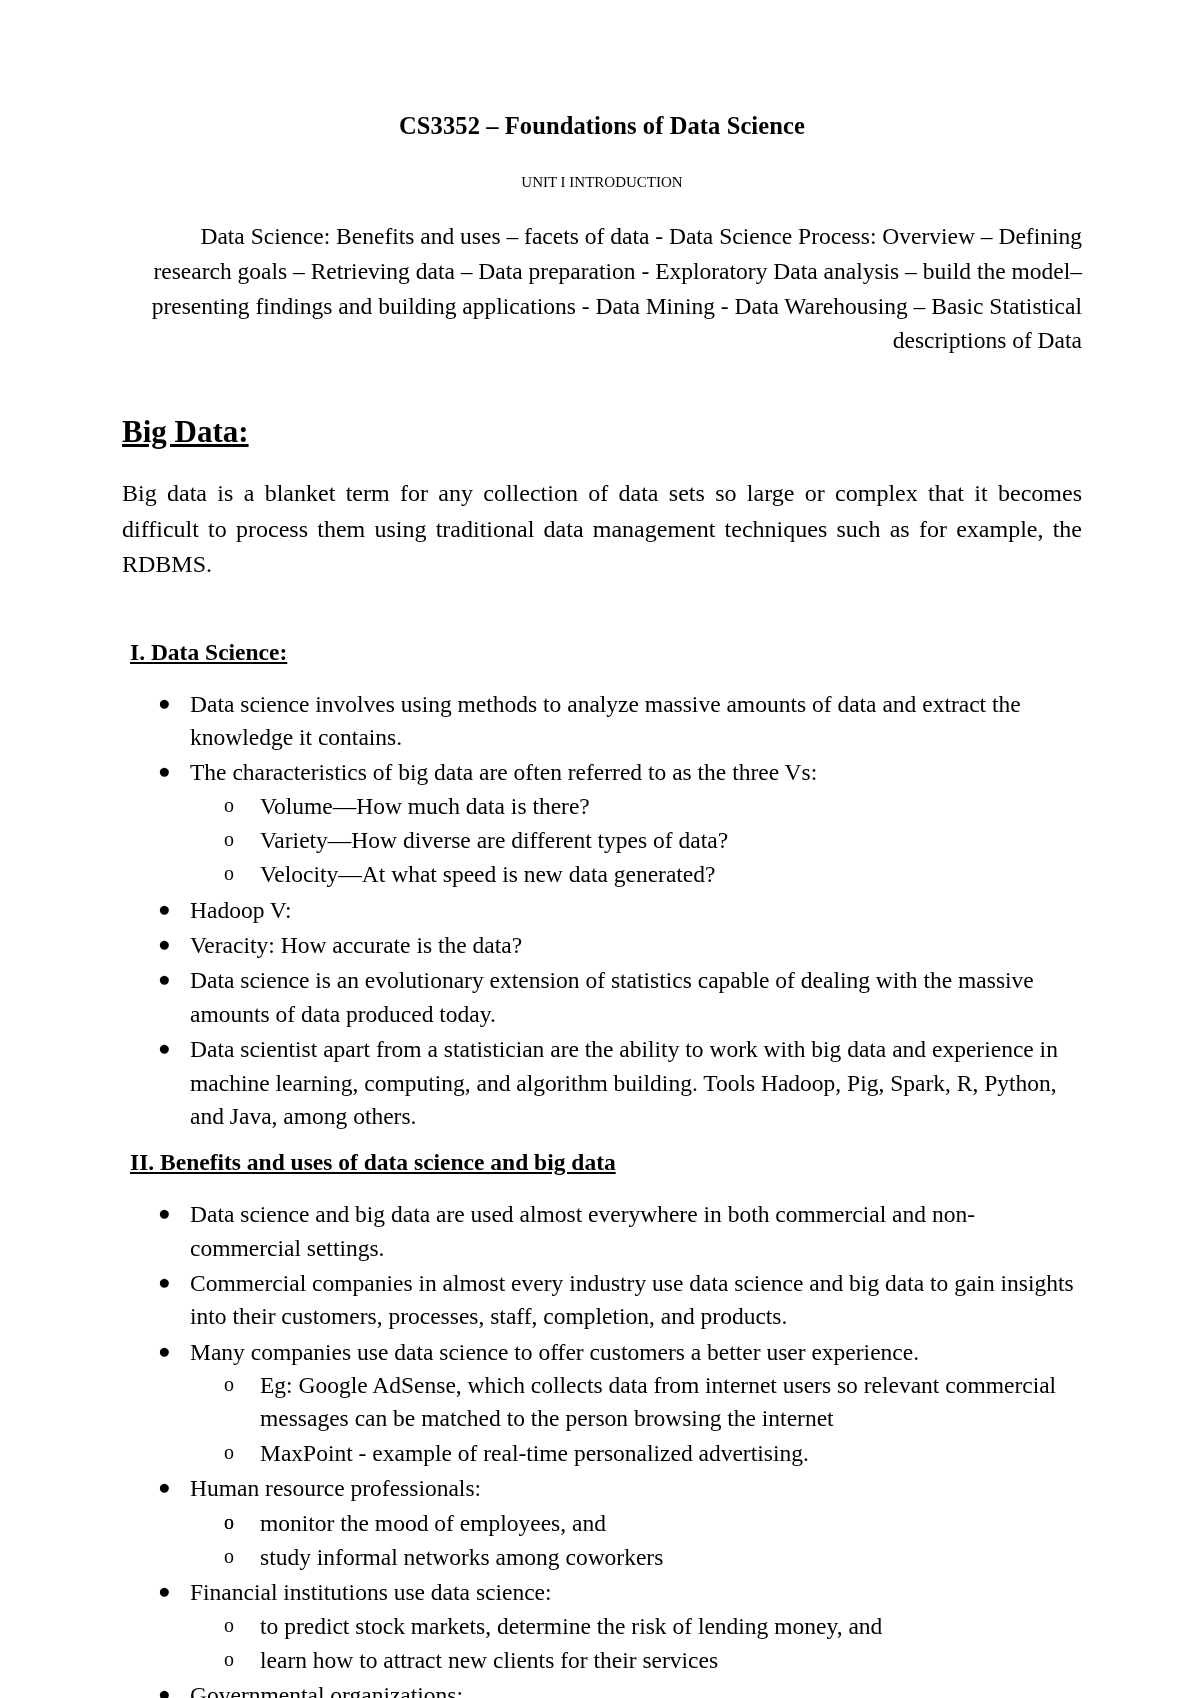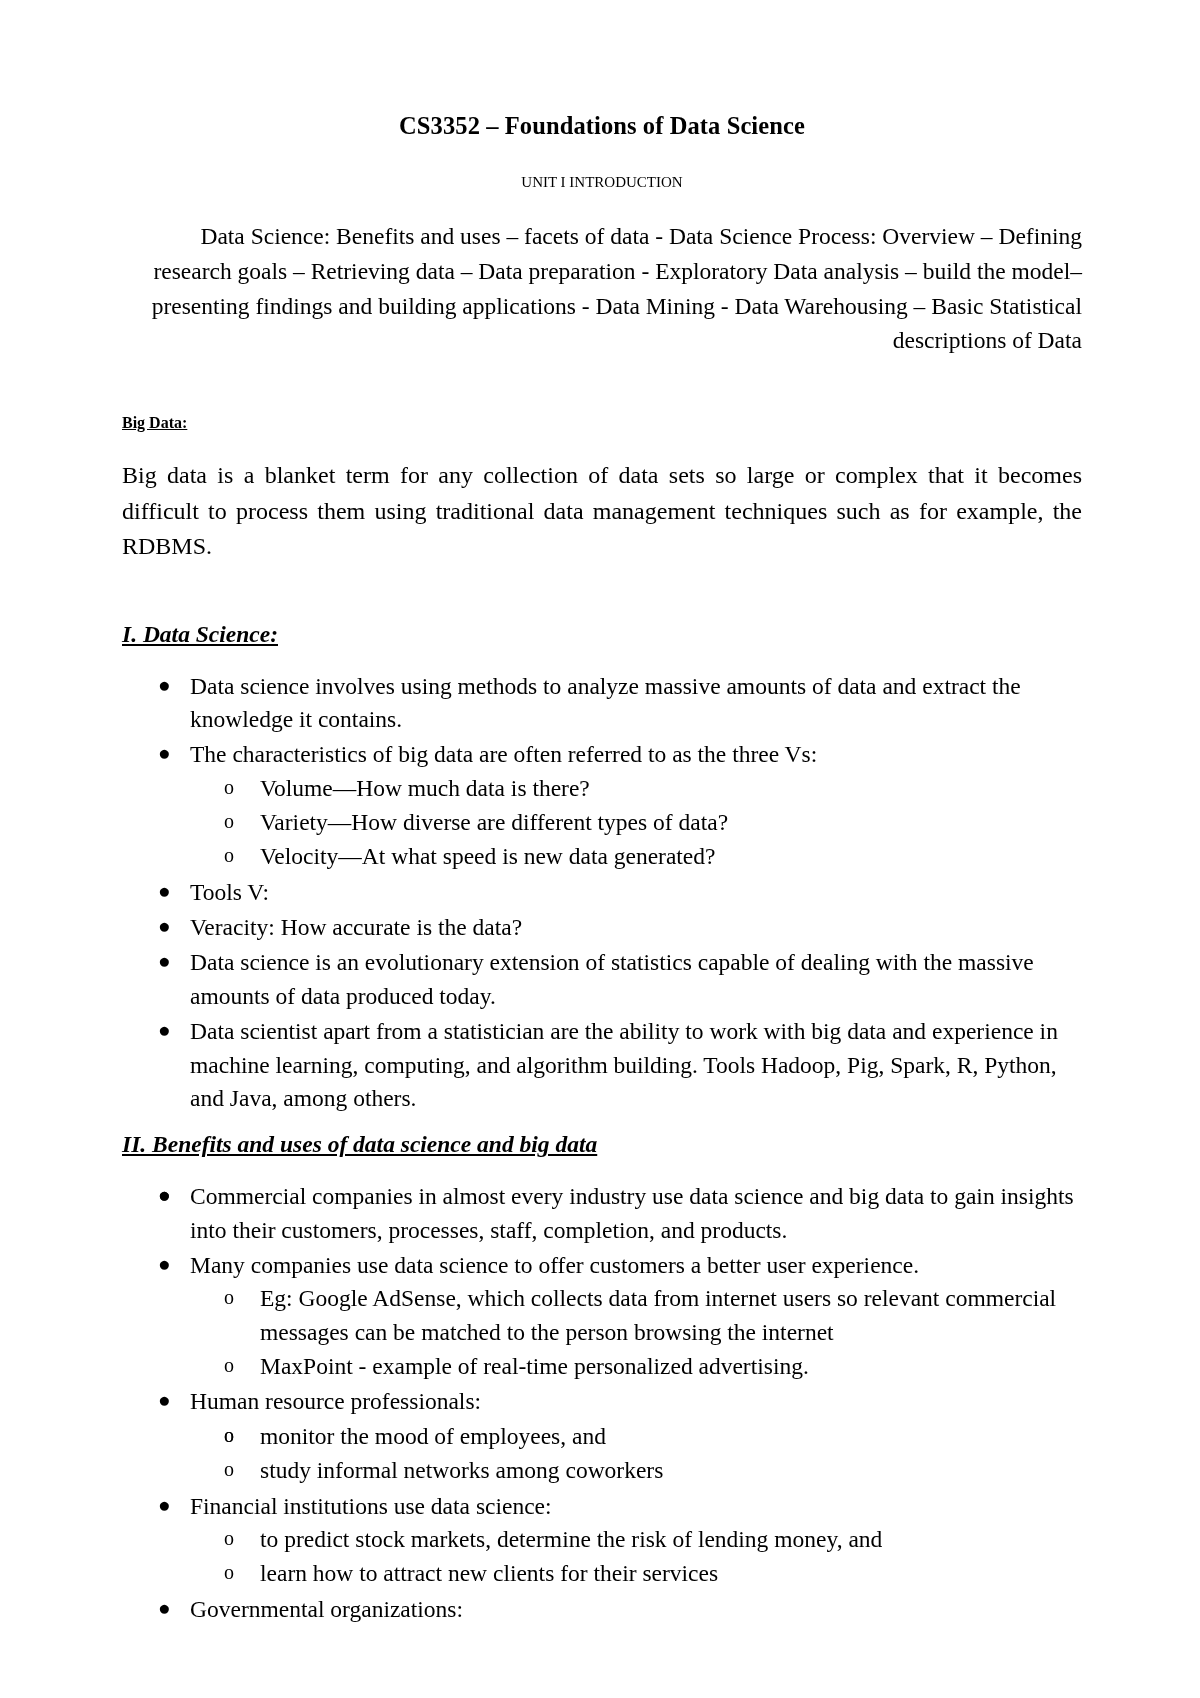--- a/index.html
+++ b/index.html
@@ -34,36 +34,35 @@
     font-size: 15px;
     margin: 0 0 28px 0;
   }
   .syllabus {
     font-size: 23.5px;
     line-height: 1.48;
     text-align: right;
     margin: 0 0 56px 0;
   }
   .sec-head {
-    font-size: 16px;
+    font-size: 31px;
     font-weight: bold;
     text-decoration: underline;
     margin: 0 0 26px 0;
   }
   .para {
     font-size: 24px;
     line-height: 1.48;
     margin: 0 0 56px 0;
   }
   .sec-head2 {
     font-size: 23.5px;
     font-weight: bold;
     text-decoration: underline;
-    margin: 0 0 22px 0;
-    font-style: italic;
+    margin: 0 0 22px 8px;
   }
   ul.level1 {
     list-style: none;
     margin: 0 0 16px 0;
     padding: 0;
   }
   ul.level1 > li {
     position: relative;
     font-size: 23.5px;
     line-height: 1.42;
@@ -134,41 +133,42 @@
           <span class="li-text">Variety—How diverse are different types of data?</span>
         </li>
         <li>
           <span class="bullet2">o</span>
           <span class="li-text">Velocity—At what speed is new data generated?</span>
         </li>
       </ul>
     </li>
     <li>
       <span class="bullet">●</span>
-      <span class="li-text">Tools V:</span>
+      <span class="li-text">Hadoop V:</span>
     </li>
     <li>
       <span class="bullet">●</span>
       <span class="li-text">Veracity: How accurate is the data?</span>
     </li>
     <li>
       <span class="bullet">●</span>
       <span class="li-text justify">Data science is an evolutionary extension of statistics capable of dealing with the massive amounts of data produced today.</span>
     </li>
     <li>
       <span class="bullet">●</span>
       <span class="li-text justify">Data scientist apart from a statistician are the ability to work with big data and experience in machine learning, computing, and algorithm building.  Tools Hadoop, Pig, Spark, R, Python, and Java, among others.</span>
     </li>
   </ul>
 
   <div class="sec-head2">II. Benefits and uses of data science and big data</div>
 
   <ul class="level1">
     <li>
       <span class="bullet">●</span>
+      <span class="li-text justify">Data science and big data are used almost everywhere in both commercial and non-commercial settings.</span>
     </li>
     <li>
       <span class="bullet">●</span>
       <span class="li-text">Commercial companies in almost every industry use data science and big data to gain insights into their customers, processes, staff, completion, and products.</span>
     </li>
     <li>
       <span class="bullet">●</span>
       <span class="li-text">Many companies use data science to offer customers a better user experience.</span>
       <ul class="level2">
         <li>

